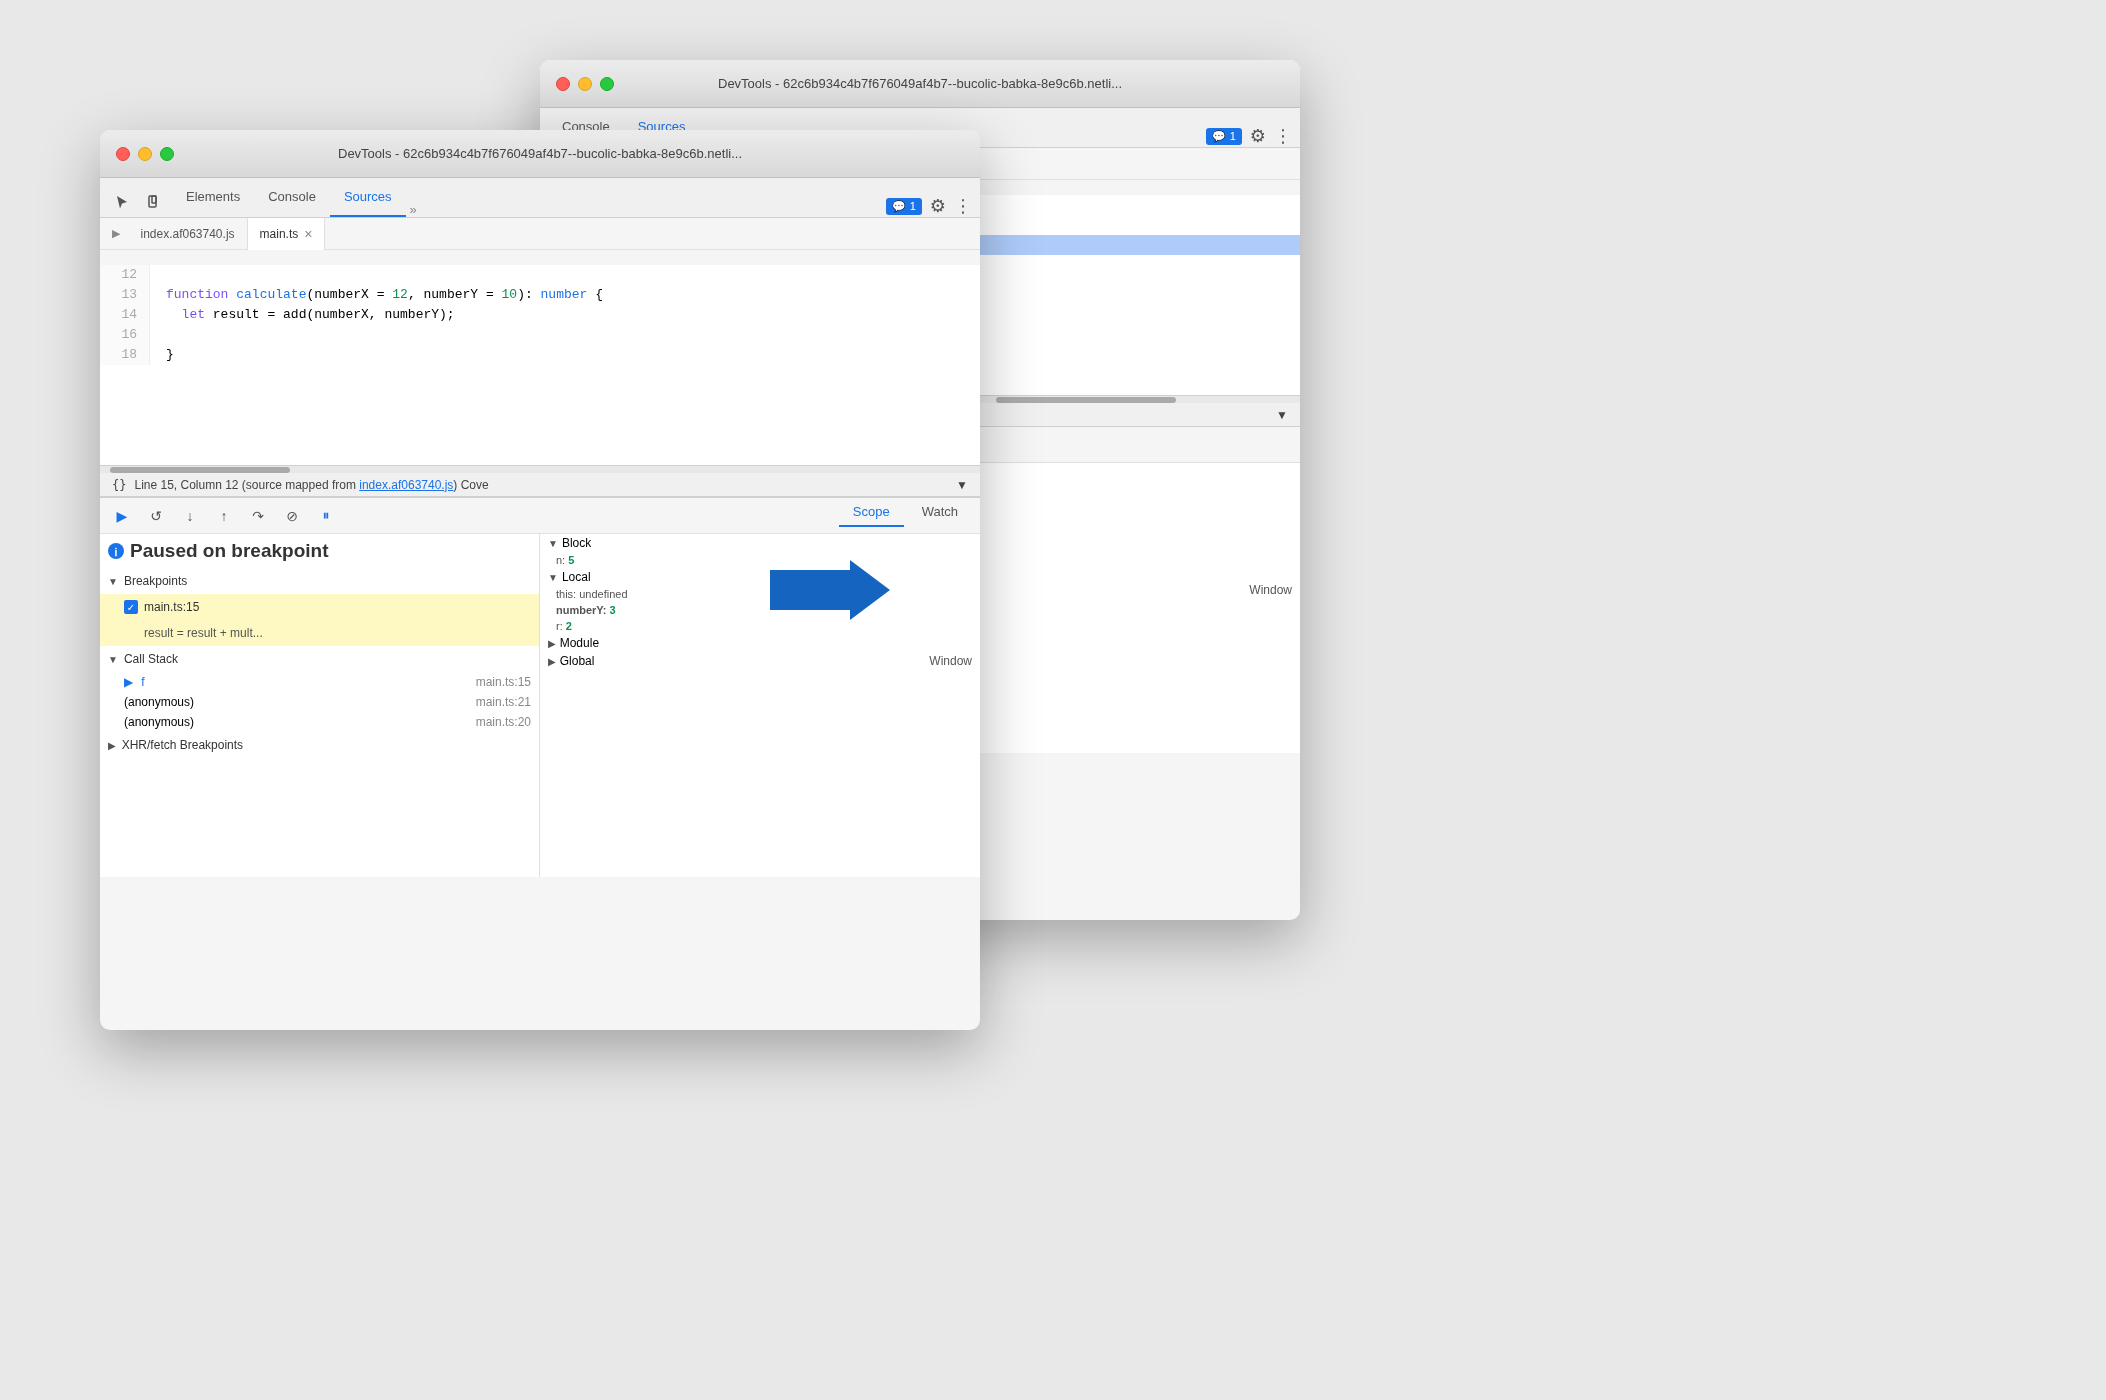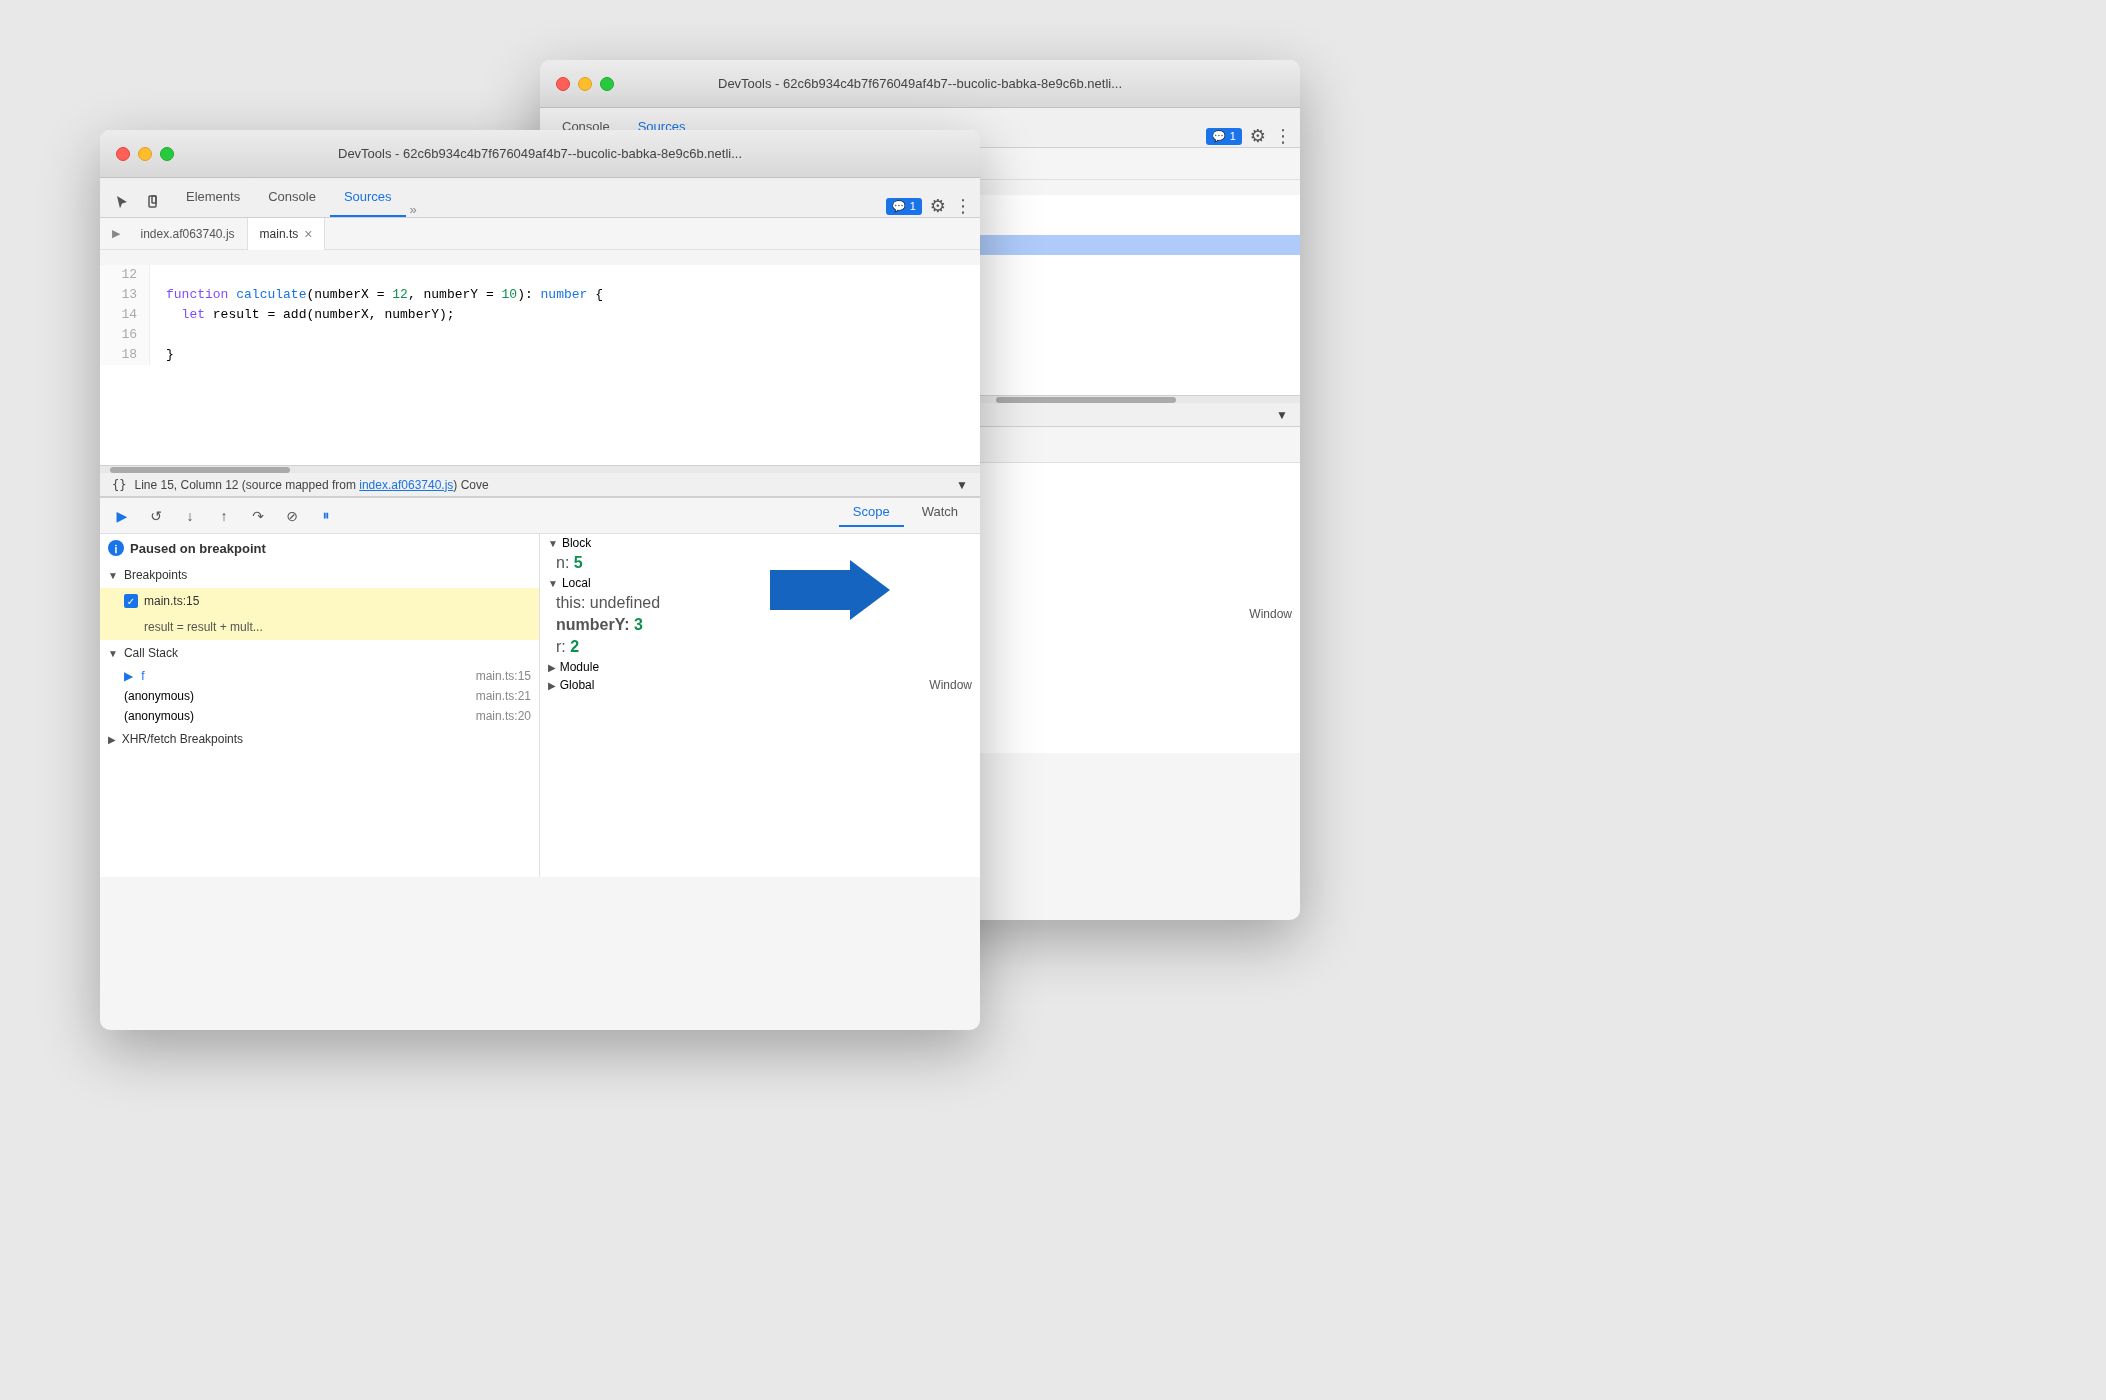--- a/index.html
+++ b/index.html
@@ -299,21 +299,21 @@
       display: flex;
       align-items: center;
       justify-content: center;
       font-size: 11px;
       font-weight: bold;
     }
 
     .paused-msg {
       color: #333;
       font-weight: 600;
-      font-size: 13px;
+      font-size: 19px;
     }
 
     .breakpoint-item {
       background: #fef9c3;
       padding: 6px 8px 6px 24px;
       font-size: 12px;
       color: #333;
     }
 
     .breakpoint-item .bp-file {
@@ -354,21 +354,21 @@
     
     .right-panel {
       flex: 1;
       background: #fff;
       overflow-y: auto;
       font-size: 12px;
     }
 
     .scope-item {
       padding: 2px 8px 2px 16px;
-      font-size: 16px;
+      font-size: 11px;
       color: #333;
     }
 
     .scope-key { color: #555; }
     .scope-val-num { color: #0d904f; font-weight: 600; }
 
     
     .scrollbar-h {
       height: 8px;
       background: #e8e8e8;

